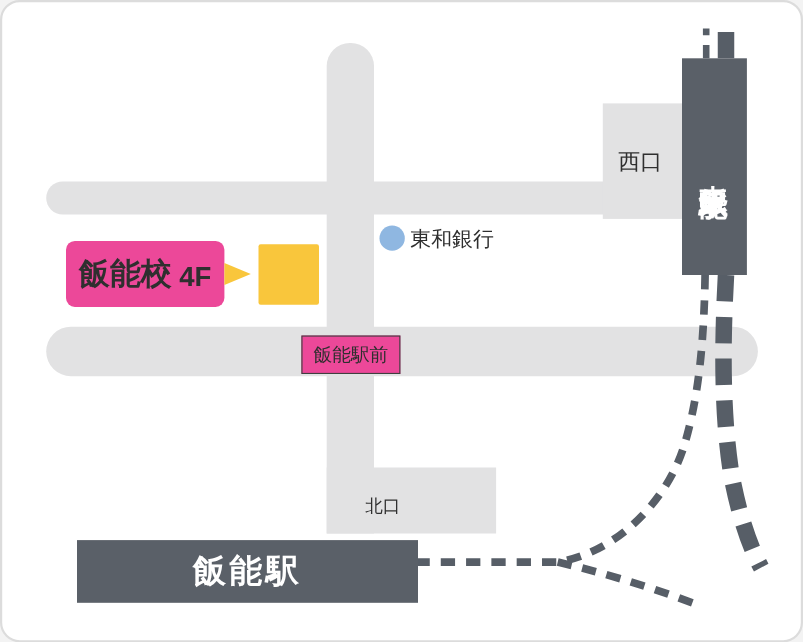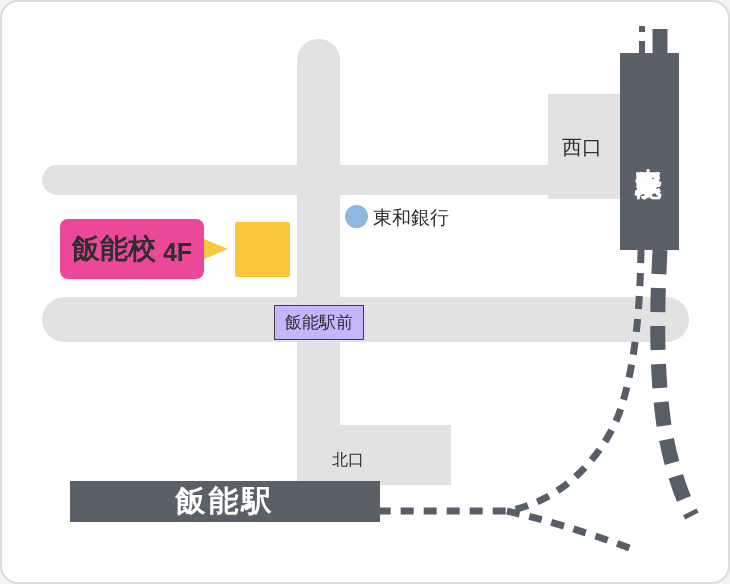--- a/index.html
+++ b/index.html
@@ -15,27 +15,27 @@
   .road-vertical{left:295px;top:37px;width:43px;height:446px;border-radius:21px 21px 0 0;}
   .plaza-west{left:546px;top:92px;width:72px;height:105px;}
   .plaza-north{left:295px;top:423px;width:154px;height:60px;}
   
   .rail-svg{position:absolute;left:0;top:0;z-index:2;pointer-events:none;}
   
   .station{position:absolute;background:#5a6068;color:#ffffff;font-weight:bold;
     display:flex;align-items:center;justify-content:center;z-index:3;}
   .station-higashi{left:618px;top:51px;width:59px;height:197px;
     writing-mode:vertical-rl;font-size:26px;letter-spacing:2px;}
-  .station-hanno{left:68px;top:479px;width:310px;height:41px;font-size:30px;letter-spacing:3px;}
+  .station-hanno{left:68px;top:489px;width:310px;height:57px;font-size:30px;letter-spacing:3px;}
   
   .maplabel{position:absolute;z-index:4;white-space:nowrap;}
   .exit-west{left:560px;top:132px;font-size:20px;}
   .exit-north{left:330px;top:448px;font-size:16px;}
   .route-name{left:422px;top:308px;font-size:20px;}
-  .intersection{left:272px;top:303px;width:88px;height:33px;background:#c4b5fd;
+  .intersection{left:272px;top:303px;width:88px;height:33px;background:#ec4899;
     border:1px solid #3f3f3f;font-size:17px;display:flex;align-items:center;justify-content:center;}
   .poi{position:absolute;z-index:4;display:flex;gap:5px;}
   .poi-towa{left:343px;top:203px;}
   .poi-resona{left:343px;top:349px;}
   .poi-dot{width:23px;height:23px;border-radius:50%;background:#8fb7e1;flex:0 0 auto;}
   .poi-text{font-size:19px;white-space:nowrap;}
   
   .callout{position:absolute;left:58px;top:217px;width:144px;height:60px;background:#ec4899;
     border-radius:8px;display:flex;align-items:center;justify-content:center;gap:7px;z-index:5;}
   .callout-name{font-size:28px;font-weight:bold;color:#2f2f2f;}

